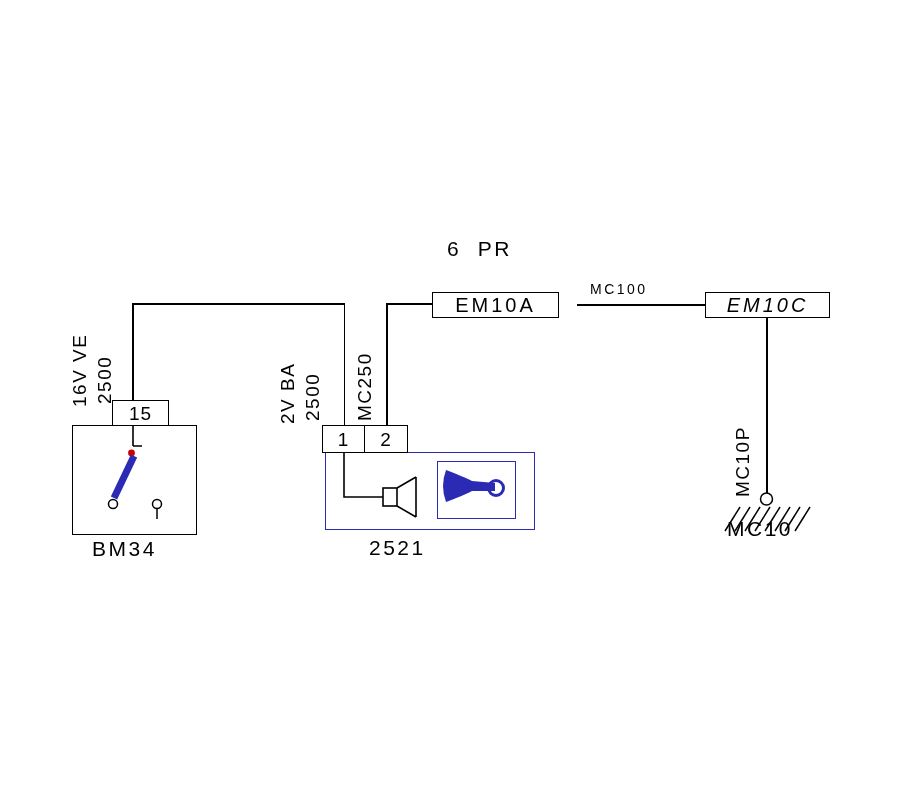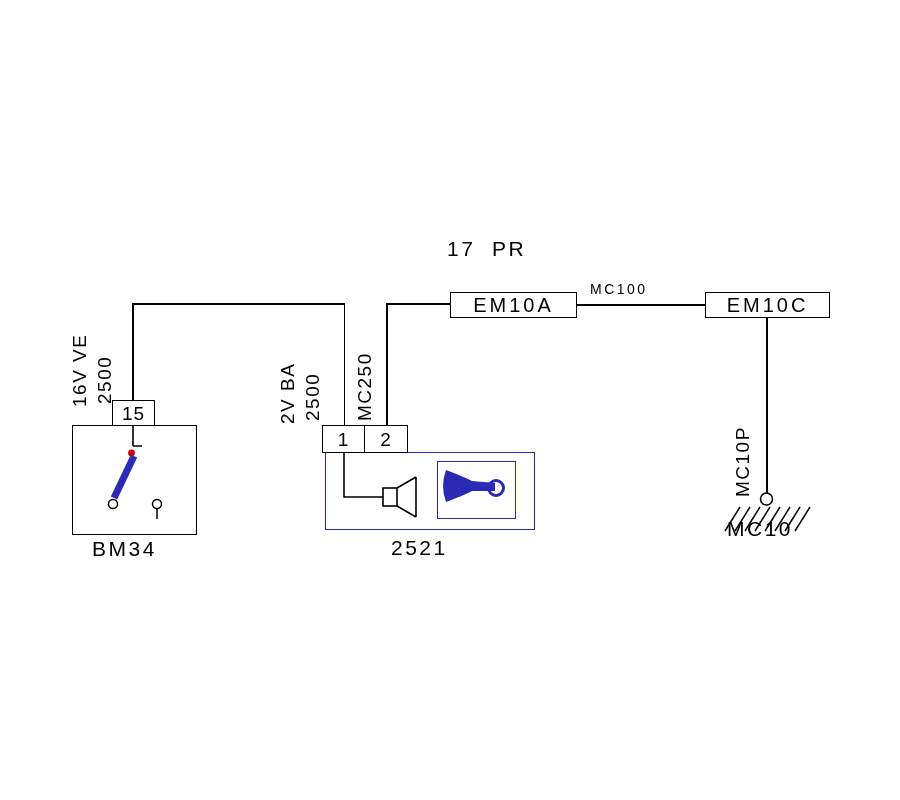--- a/index.html
+++ b/index.html
@@ -28,28 +28,28 @@
 <div id="stage">
 
   <div class="wire" style="left:132px;top:303px;width:1.6px;height:97px;"></div>
   <div class="wire" style="left:132px;top:303px;width:213px;height:1.6px;"></div>
   <div class="wire" style="left:343.5px;top:303px;width:1.6px;height:122px;"></div>
   <div class="wire" style="left:386px;top:303px;width:1.6px;height:122px;"></div>
   <div class="wire" style="left:386px;top:303px;width:64px;height:1.6px;"></div>
   <div class="wire" style="left:577px;top:304px;width:128px;height:1.6px;"></div>
   <div class="wire" style="left:766px;top:318px;width:1.6px;height:176px;"></div>
 
-  <div class="box" style="left:450px;top:292px;width:127px;height:26px;">
+  <div class="box" style="left:432px;top:292px;width:127px;height:26px;">
     <span class="node-lbl">EM10A</span>
   </div>
-  <div class="box" style="left:705px;top:292px;width:125px;height:26px;">
+  <div class="box" style="left:705px;top:292px;width:125px;height:26px;font-style:italic;">
     <span class="node-lbl">EM10C</span>
   </div>
 
-  <div class="box" style="left:112px;top:400px;width:43px;height:26px;">
+  <div class="box" style="left:112px;top:400px;width:57px;height:26px;">
     <span class="pin-lbl">15</span>
   </div>
   <div class="box" style="left:72px;top:425px;width:125px;height:110px;"></div>
 
   <svg style="left:72px;top:425px;" width="125" height="110" viewBox="0 0 125 110">
     <path d="M61,0 V21 M61,21 H70" stroke="#000" stroke-width="1.6" fill="none"></path>
     <circle cx="59.5" cy="28" r="3.4" fill="#cc0000" stroke="none"></circle>
     <line x1="62" y1="31" x2="42" y2="73" stroke="#2a2ab5" stroke-width="7"></line>
     <circle cx="41" cy="79" r="4.5" fill="#fff" stroke="#000" stroke-width="1.5"></circle>
     <circle cx="85" cy="79" r="4.5" fill="#fff" stroke="#000" stroke-width="1.5"></circle>
@@ -84,25 +84,25 @@
       <line x1="20" y1="43" x2="35" y2="19"></line>
       <line x1="30" y1="43" x2="45" y2="19"></line>
       <line x1="40" y1="43" x2="55" y2="19"></line>
       <line x1="50" y1="43" x2="65" y2="19"></line>
       <line x1="60" y1="43" x2="75" y2="19"></line>
       <line x1="70" y1="43" x2="85" y2="19"></line>
       <line x1="80" y1="43" x2="95" y2="19"></line>
     </g>
   </svg>
 
-  <div class="lbl" style="left:447px;top:238px;">17  PR</div>
+  <div class="lbl" style="left:447px;top:238px;">6  PR</div>
   <div class="lbl" style="left:590px;top:282px;font-size:14px;">MC100</div>
   <div class="lbl" style="left:727px;top:518px;">MC10</div>
   <div class="lbl" style="left:92px;top:538px;text-align:center;">BM34</div>
-  <div class="lbl" style="left:391px;top:537px;">2521</div>
+  <div class="lbl" style="left:369px;top:537px;">2521</div>
 
   <div class="vlbl" style="left:70px;top:407px;">16V VE</div>
   <div class="vlbl" style="left:95px;top:404px;">2500</div>
   <div class="vlbl" style="left:278px;top:424px;">2V BA</div>
   <div class="vlbl" style="left:303px;top:421px;">2500</div>
   <div class="vlbl" style="left:355px;top:421px;">MC250</div>
   <div class="vlbl" style="left:733px;top:497px;">MC10P</div>
 
 </div>
 

